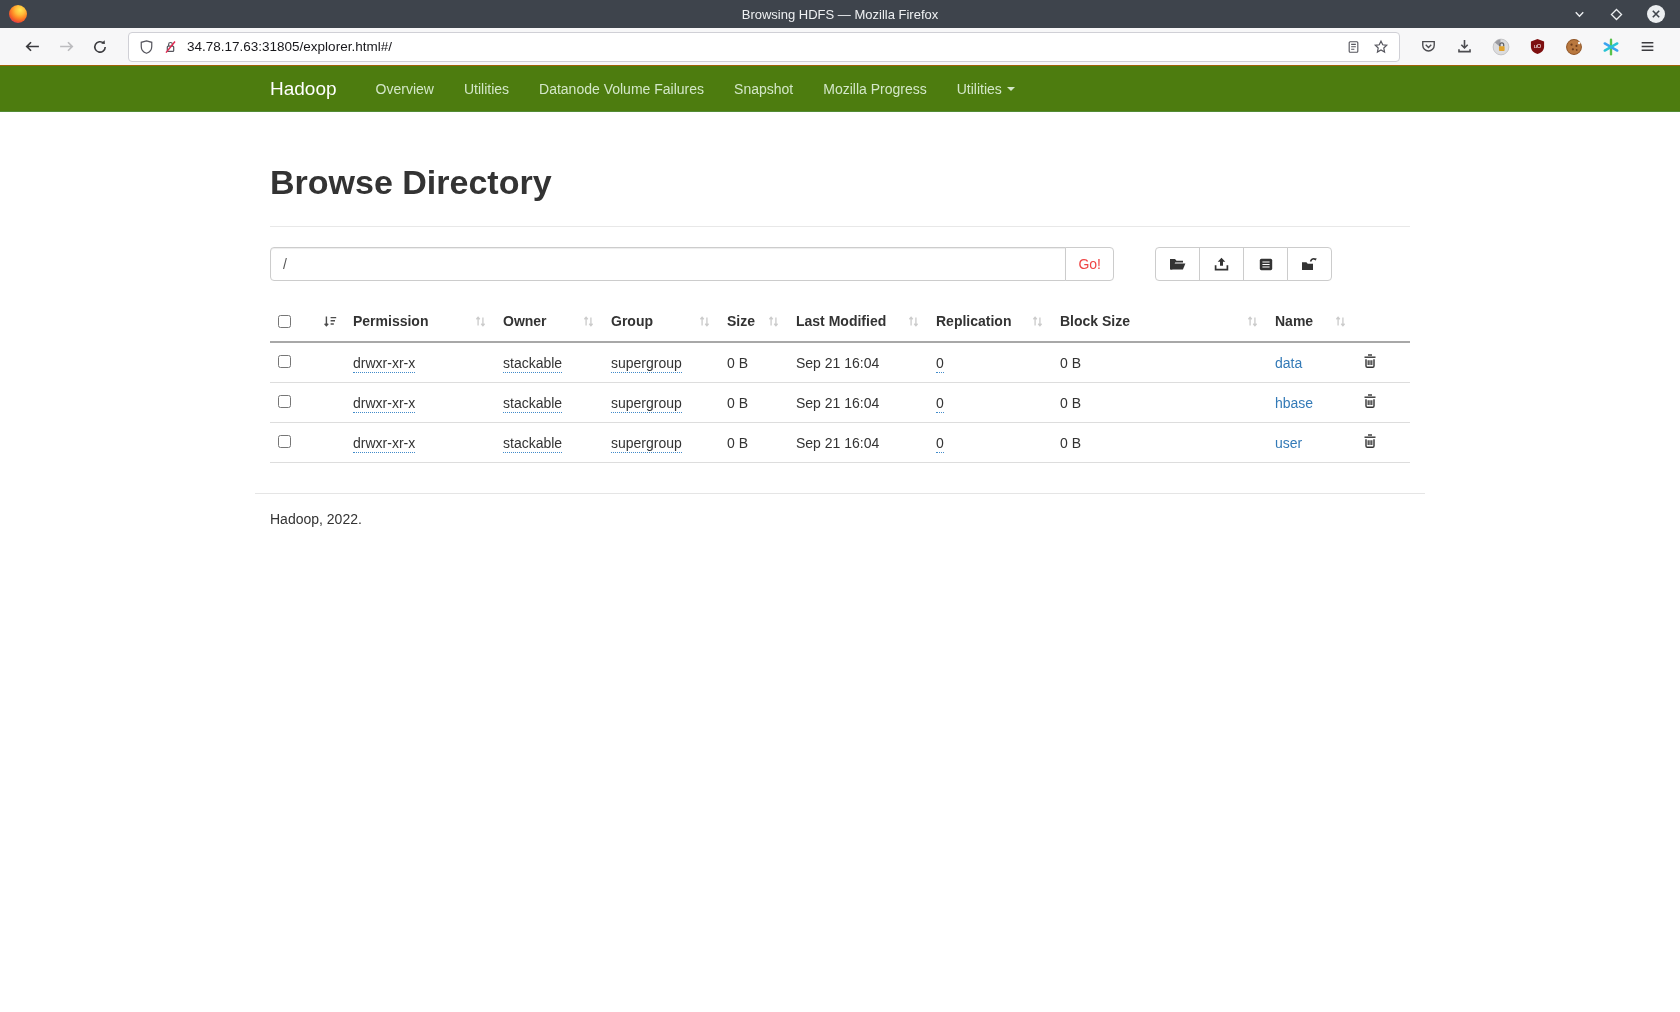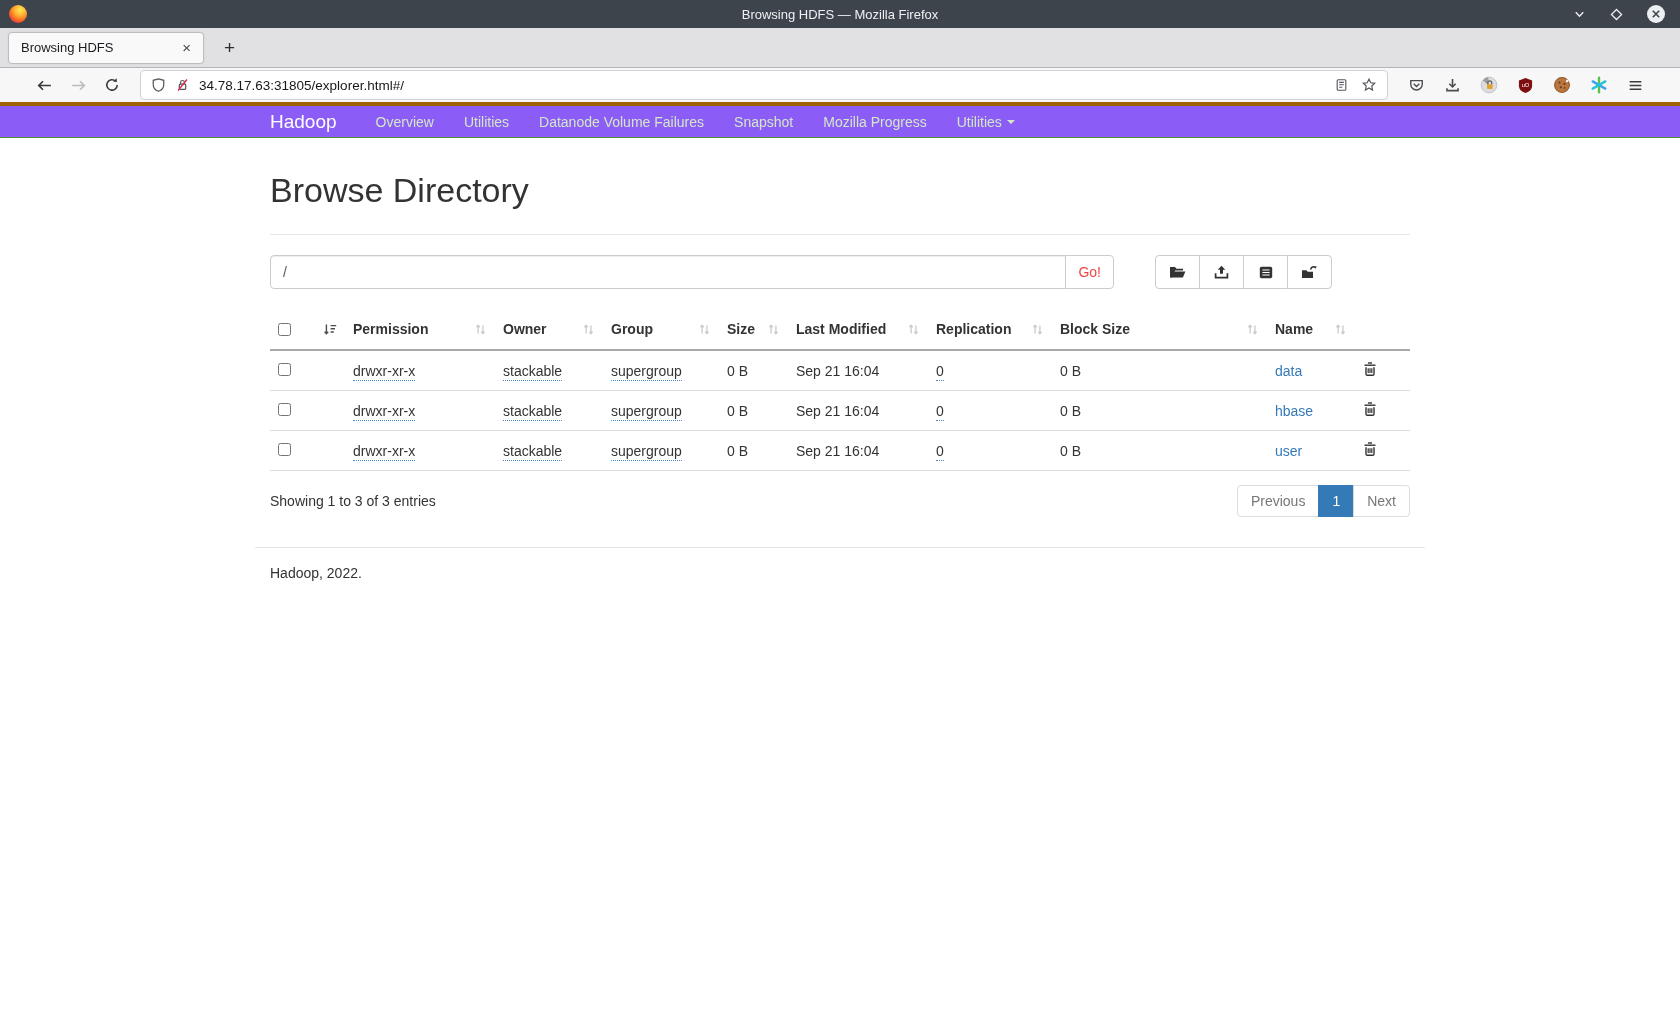--- a/index.html
+++ b/index.html
@@ -17,39 +17,39 @@
 
   
   .tabbar { height:40px; background:#e1e1e4; display:flex; align-items:center; border-bottom:1px solid #b4b4b8; flex:0 0 auto; }
   .tab { margin-left:8px; width:196px; height:32px; background:#f9f9fa; border:1px solid #bdbdc1; border-radius:4px;
          display:flex; align-items:center; padding:0 8px 0 12px; box-shadow:0 0 2px rgba(0,0,0,.08); }
   .tab-title { font-size:13px; color:#1b1b20; flex:1; overflow:hidden; white-space:nowrap; }
   .tab-close { color:#4a4a4f; font-size:15px; line-height:1; padding:2px 4px; }
   .newtab { margin-left:14px; font-size:19px; color:#2f2f33; line-height:1; padding:2px 6px; }
 
   
-  .toolbar { height:38px; background:#f7f7f8; display:flex; align-items:center; padding:0 30px; gap:6px; border-bottom:4px solid #a16207; flex:0 0 auto; }
+  .toolbar { height:38px; background:#f7f7f8; display:flex; align-items:center; padding:0 18px; gap:6px; border-bottom:1px solid #a16207; flex:0 0 auto; }
   .nav-btn { width:28px; height:28px; display:flex; align-items:center; justify-content:center; flex:0 0 auto; }
   .urlbar { flex:1; height:30px; background:#fff; border:1px solid #d0d0d6; border-radius:4px; margin:0 8px;
             display:flex; align-items:center; padding:0 10px; gap:9px; }
   .url-text { font-size:13.5px; color:#18181c; flex:1; }
   .urlbar-right { display:flex; align-items:center; gap:12px; }
   .tb-right { display:flex; align-items:center; gap:19px; padding:0 6px; }
   .tb-right svg, .tb-right .ticon { display:block; }
 
   
   .viewport { flex:1; background:#fff; overflow:hidden; }
-  .navbar { height:32px; background:#8b5cf6; border-bottom:1px solid #538c36; }
+  .navbar { height:46px; background:#4d7c0f; border-bottom:1px solid #538c36; }
   .nav-container { width:1170px; margin:0 auto; padding:0 15px; height:100%; display:flex; align-items:center; }
   .brand { color:#fff; font-size:19px; padding-right:24px; text-decoration:none; }
   .nav-link { color:#d3e7c8; font-size:14px; padding:0 15px; line-height:50px; text-decoration:none; display:inline-flex; align-items:center; gap:5px; }
   .caret { width:0; height:0; border-left:4px solid transparent; border-right:4px solid transparent; border-top:4px solid #d3e7c8; display:inline-block; }
 
   .container { width:1170px; margin:0 auto; padding:0 15px; }
-  h1.page-title { font-size:34px; font-weight:400; color:#333; margin:33px 0 24px; }
+  h1.page-title { font-size:34px; font-weight:700; color:#333; margin:51px 0 24px; }
   hr.rule { border:0; border-top:1px solid #e8e8e8; margin:0 0 20px; }
 
   .path-row { display:flex; align-items:flex-start; }
   .input-group { display:flex; width:844px; }
   .path-input { flex:1; height:34px; border:1px solid #ccc; border-radius:4px 0 0 4px; padding:6px 12px; font-size:14px;
                 color:#555; box-shadow:inset 0 1px 1px rgba(0,0,0,.075); outline:none; font-family:"Liberation Sans",sans-serif; }
   .btn { height:34px; background:#fff; border:1px solid #ccc; color:#ef4444; font-size:14px; font-family:"Liberation Sans",sans-serif; cursor:pointer; }
   .go-btn { padding:6px 12px; border-radius:0 4px 4px 0; margin-left:-1px; }
   .action-group { display:flex; margin-left:41px; }
   .action-btn { width:45px; display:flex; align-items:center; justify-content:center; margin-left:-1px; }
@@ -101,27 +101,20 @@
       <svg width="15" height="15" viewBox="0 0 16 16">
         <path d="M8 2.6 L13.4 8 L8 13.4 L2.6 8 Z" fill="none" stroke="#eceff1" stroke-width="1.4"></path>
       </svg>
       <svg width="20" height="20" viewBox="0 0 20 20">
         <circle cx="10" cy="10" r="9" fill="#eceff1"></circle>
         <path d="M6.8 6.8 L13.2 13.2 M13.2 6.8 L6.8 13.2" stroke="#3e444c" stroke-width="1.6"></path>
       </svg>
     </div>
   </div>
 
-  <div class="tabbar">
-    <div class="tab">
-      <span class="tab-title">Browsing HDFS</span>
-      <span class="tab-close">×</span>
-    </div>
-    <div class="newtab">+</div>
-  </div>
 
   <div class="toolbar">
     <span class="nav-btn">
       <svg width="17" height="17" viewBox="0 0 16 16">
           <path d="M14 8 H2.8 M6.6 4 L2.6 8 L6.6 12" fill="none" stroke="#3a3a3e" stroke-width="1.6"></path>
         </svg>
     </span>
     <span class="nav-btn">
       <svg width="17" height="17" viewBox="0 0 16 16">
           <path d="M2 8 H13.2 M9.4 4 L13.4 8 L9.4 12" fill="none" stroke="#bcbcbf" stroke-width="1.6"></path>
@@ -409,26 +402,18 @@
                   <path d="M1.5 4.2 h11" stroke="#333" stroke-width="1.4"></path>
                   <path d="M3 6.3 v6.6 a1.3 1.3 0 0 0 1.3 1.3 h5.4 a1.3 1.3 0 0 0 1.3 -1.3 V6.3" fill="none" stroke="#333" stroke-width="1.4"></path>
                   <path d="M5.2 7.3 v4.6 M7 7.3 v4.6 M8.8 7.3 v4.6" stroke="#333" stroke-width="1.2"></path>
                 </svg>
               </button>
             </td>
           </tr>
         </tbody>
       </table>
 
-      <div class="table-footer">
-        <div class="info-text">Showing 1 to 3 of 3 entries</div>
-        <div class="pagination">
-          <a class="page-item first">Previous</a>
-          <a class="page-item active">1</a>
-          <a class="page-item last">Next</a>
-        </div>
-      </div>
 
       <hr class="footer-rule">
       <p class="footer-text">Hadoop, 2022.</p>
     </div>
   </div>
 </div>
 
 </body></html>

